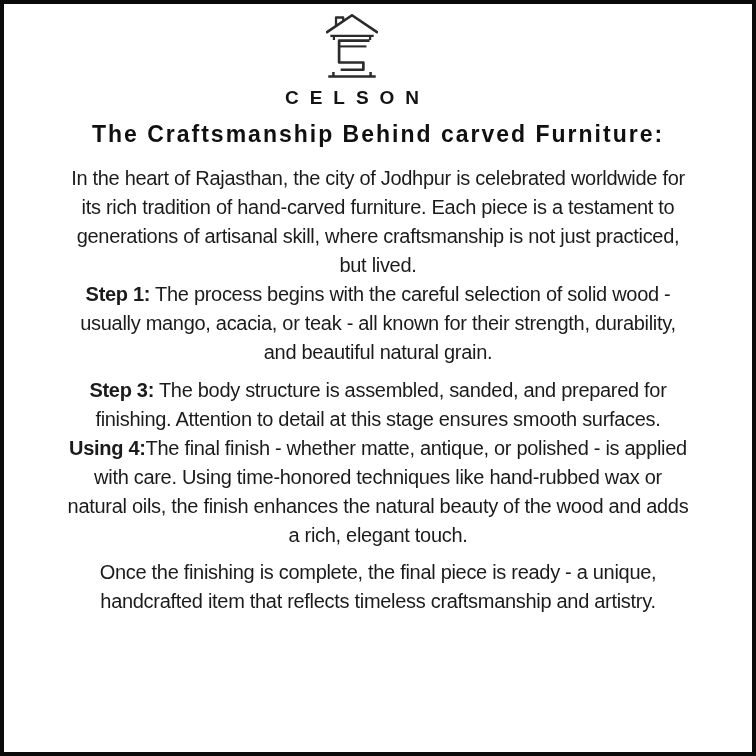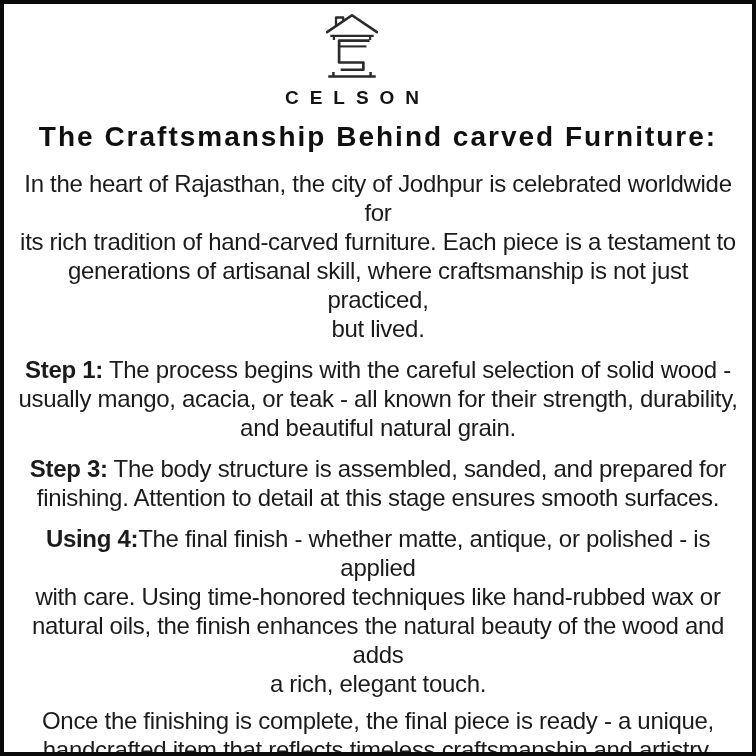--- a/index.html
+++ b/index.html
@@ -10,31 +10,31 @@
     text-align:center;padding:5px 12px 4px;overflow:hidden;
   }
   .logo-group{transform:translateX(-26px);}
   .logo{display:block;margin:5px auto 0;}
   .logo *{fill:none;stroke:#2b2b2b;stroke-linejoin:round;}
   .brand{
     font-size:19px;font-weight:700;letter-spacing:11px;margin:9px -11px 0 0;
     color:#141414;
   }
   .heading{
-    font-size:28px;font-weight:700;letter-spacing:2px;margin:12px 0 0;
+    font-size:23px;font-weight:700;letter-spacing:2px;margin:12px 0 0;
     color:#101010;
   }
   .para{
-    white-space:pre-line;font-size:24px;line-height:29px;
+    white-space:pre-line;font-size:20px;line-height:29px;
     letter-spacing:-0.3px;margin:0;
   }
   .para strong{font-weight:700;}
   .intro{margin-top:16px;}
-  .step{margin-top:12px;}
-  .step-3{}
+  .step{}
+  .step-3{margin-top:9px;}
   .closing{margin-top:8px;}
 </style>
 </head>
 <body>
 
 <div class="frame">
 
   <header>
     <div class="logo-group">
       <svg class="logo" width="52" height="64" viewBox="0 0 50 62" aria-hidden="true">

